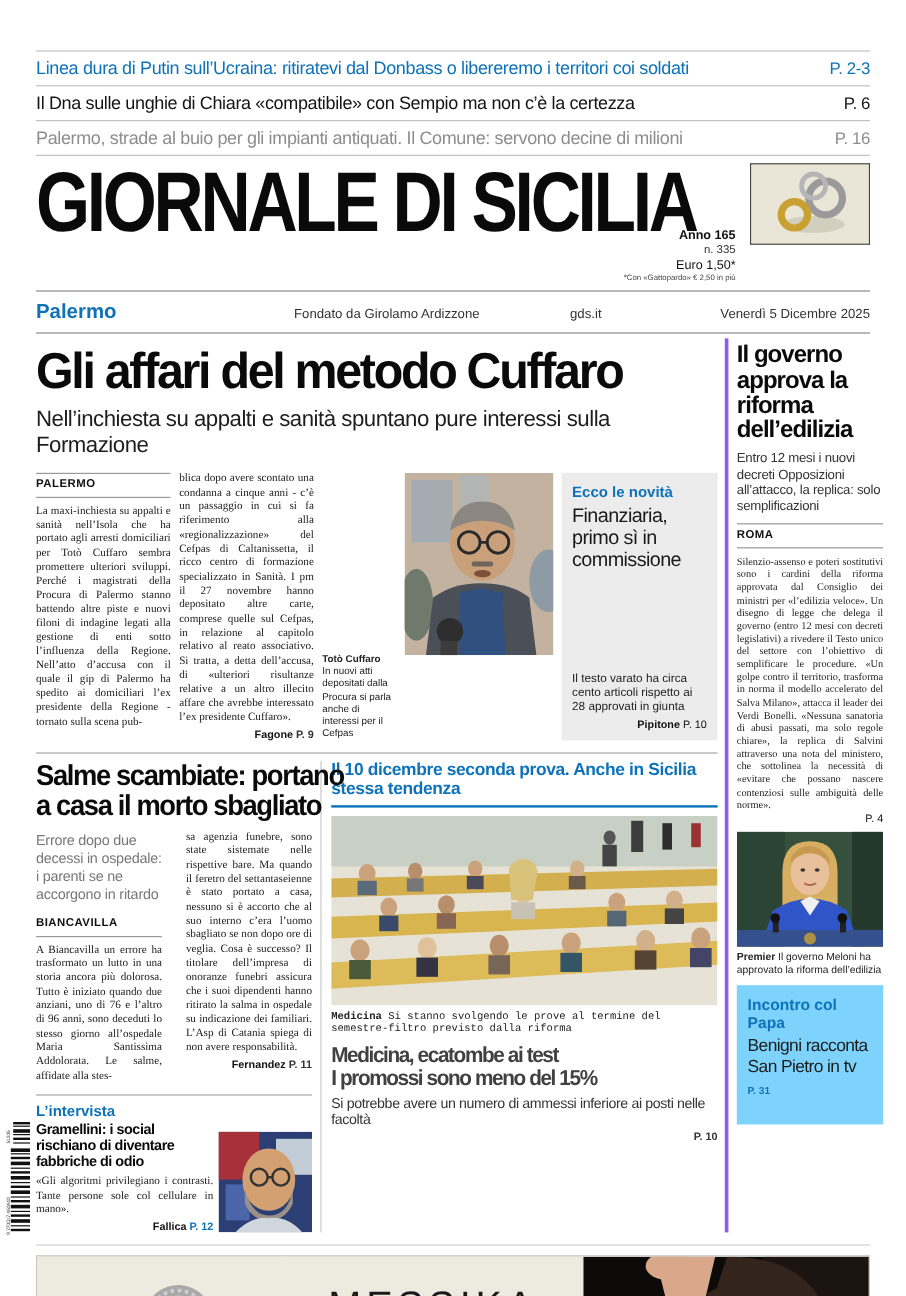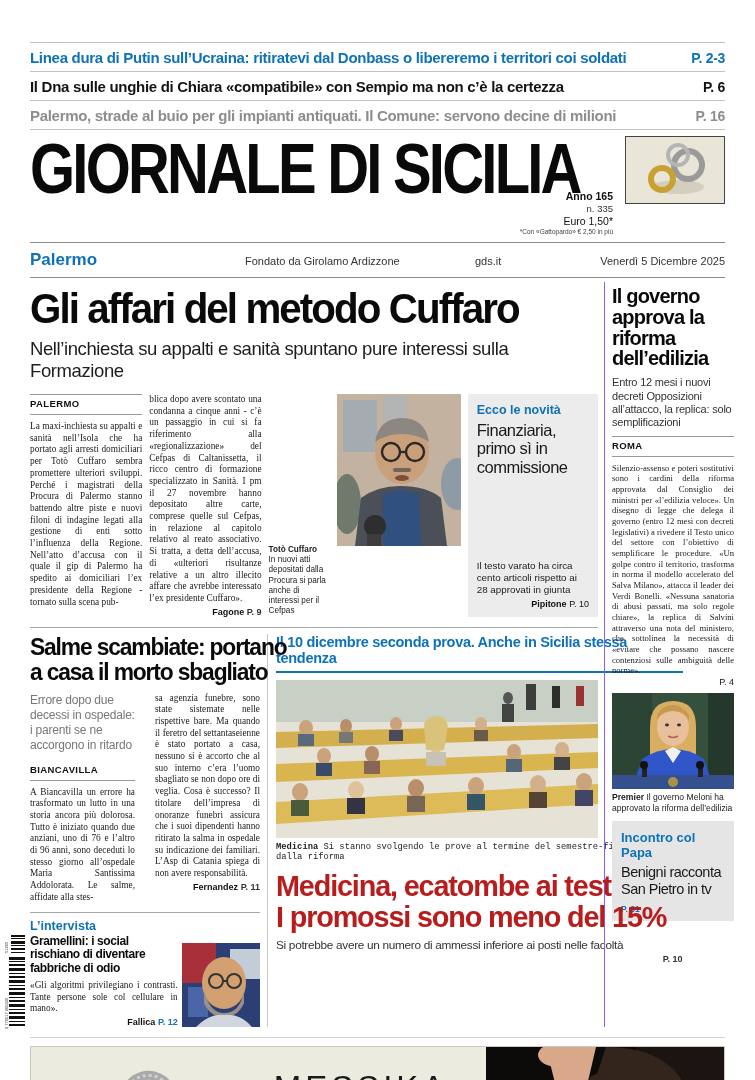--- a/index.html
+++ b/index.html
@@ -5,21 +5,21 @@
   * { margin:0; padding:0; box-sizing:border-box; }
   html,body { background:#fff; }
   .page { position:relative; width:755px; height:1080px; background:#fff; overflow:hidden;
           font-family:"Liberation Sans", sans-serif; color:#111; }
   .inner { margin:0 30px; }
 
   
   .topbar { margin-top:42px; border-top:1px solid #c2c2c2; }
   .topbar-row { display:flex; justify-content:space-between; align-items:baseline;
                 padding:6px 0 5px; border-bottom:1px solid #c2c2c2;
-                font-weight:bold; font-size:15px; letter-spacing:-0.3px;gap:32px; }
+                font-weight:normal; font-size:15px; letter-spacing:-0.3px;gap:32px; }
   .topbar-row .tpage { font-size:14px; white-space:nowrap; padding-left:10px; }
   .tb-blue  { color:#0e72b8; }
   .tb-black { color:#141414; }
   .tb-gray  { color:#8d8d8d; }
 
   
   .masthead { position:relative; height:112px; }
   .masthead-title { position:absolute; left:0; top:4px; font-size:63px; font-weight:bold;
                     letter-spacing:-3px; white-space:nowrap; line-height:1;
                     transform:scaleX(0.92) scaleY(1.12); transform-origin:left top; color:#0a0a0a; }
@@ -35,21 +35,21 @@
   .dateline { display:flex; align-items:baseline; border-top:1px solid #8a8a8a;
               border-bottom:1px solid #8a8a8a; padding:7px 0; }
   .dateline .edition { color:#0e72b8; font-weight:bold; font-size:17px; width:215px; }
   .dateline .founded { font-size:11px; color:#333; width:230px; }
   .dateline .site    { font-size:11px; color:#333; flex:1; }
   .dateline .date    { font-size:11px; color:#333; text-align:right; }
 
   
   .main { display:flex; padding-top:4px; }
   .main-left { width:568px; }
-  .right-col { flex:1; border-left:1px solid #8b5cf6; margin-left:6px; padding-left:7px; }
+  .right-col { flex:1; border-left:3px solid #8b5cf6; margin-left:6px; padding-left:7px; }
 
   .lead-headline { font-size:42px; font-weight:bold; letter-spacing:-2px; line-height:1;
                    white-space:nowrap; transform:scaleX(0.96); transform-origin:left top;
                    margin:6px 0 8px; color:#0a0a0a; }
   .lead-subhead { font-size:18.5px; letter-spacing:-0.4px; color:#1d1d1d; margin-bottom:12px; }
 
   .kicker { font-size:9.5px; font-weight:bold; letter-spacing:0.4px; color:#111;
             border-bottom:1px solid #999; padding:3px 0 5px; margin-bottom:6px; }
   .kicker.topline { border-top:1px solid #999; }
 
@@ -89,35 +89,35 @@
   .intervista-text { width:151px; }
   .iv-kicker { color:#0e72b8; font-weight:bold; font-size:12.5px; }
   .iv-headline { font-size:12px; font-weight:bold; letter-spacing:-0.4px; line-height:1.15;
                  margin:2px 0 4px; color:#0a0a0a; }
   .iv-photo { width:80px; height:84px; overflow:hidden; align-self:flex-end; }
 
   .med-strip { color:#0e72b8; font-weight:bold; font-size:14.5px; letter-spacing:-0.3px;
                padding-bottom:5px; border-bottom:2px solid #0e72b8; margin-bottom:7px; }
   .med-photo { width:100%; height:158px; overflow:hidden; }
   .med-caption { font-size:8.8px; color:#222; margin:4px 0 8px;font-family:Liberation Mono, monospace; }
-  .med-headline { font-size:30px; font-weight:bold; letter-spacing:-1.2px; line-height:1.05; color:#b91c1c; }
+  .med-headline { font-size:18px; font-weight:bold; letter-spacing:-1.2px; line-height:1.05; color:#404040; }
   .med-headline span { display:block; white-space:nowrap; transform:scaleX(0.96); transform-origin:left top; }
   .med-deck { font-size:11.8px; letter-spacing:-0.3px; color:#333; margin-top:5px; }
   .med-page { text-align:right; font-size:9px; font-weight:bold; color:#333; margin-top:2px; }
 
   
   .gov-headline { font-size:20px; font-weight:bold; letter-spacing:-0.8px; line-height:1.04;
                   margin-top:4px; color:#0a0a0a; }
   .gov-deck { font-size:11px; letter-spacing:-0.2px; line-height:1.22; color:#333; margin:7px 0 6px; }
   .rc-body { font-family:"Liberation Serif", serif; font-size:8.6px; line-height:1.24;
              text-align:justify; color:#1a1a1a; }
   .rc-page { text-align:right; font-size:9px; font-weight:normal; margin-top:1px; }
   .rc-photo { width:100%; height:96px; overflow:hidden; margin-top:6px; }
   .rc-caption { font-size:8.6px; line-height:1.25; color:#222; margin:3px 0 8px; }
-  .papa-box { background:#e5e5e5; padding:9px 9px 7px; }
+  .papa-box { background:#7dd3fc; padding:9px 9px 23px; }
   .papa-kicker { color:#0e72b8; font-weight:bold; font-size:13px; margin-bottom:4px; }
   .papa-title { font-size:14.5px; letter-spacing:-0.5px; line-height:1.15; color:#1a1a1a; }
   .papa-page { font-size:8.5px; font-weight:bold; color:#0e72b8; margin-top:6px; }
 
   
   .ad-wrap { margin-top:10px; border-top:1px solid #cfcfcf; padding-top:8px; }
   .ad { display:flex; height:176px; border:1px solid #c9c9c2; background:#ecebdf; overflow:hidden; }
   .ad-left { width:205px; position:relative; }
   .ad-center { flex:1; display:flex; flex-direction:column; align-items:center; padding-top:22px; }
   .ad-brand { font-size:33px; letter-spacing:4px; color:#1a1a1a; font-weight:normal; }

